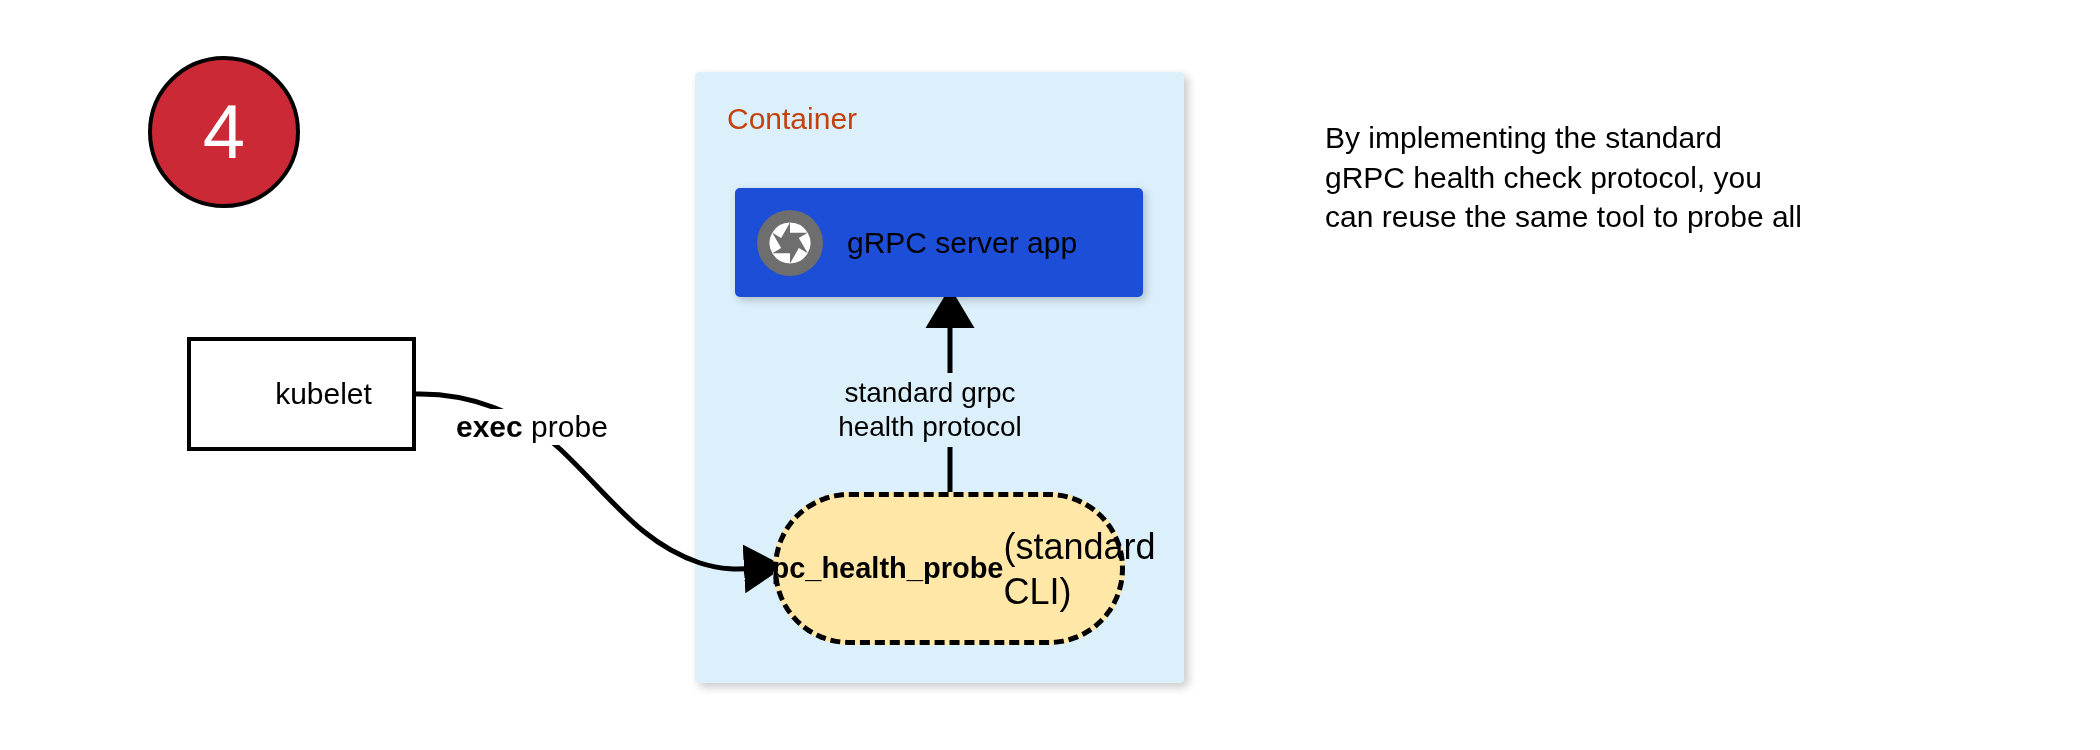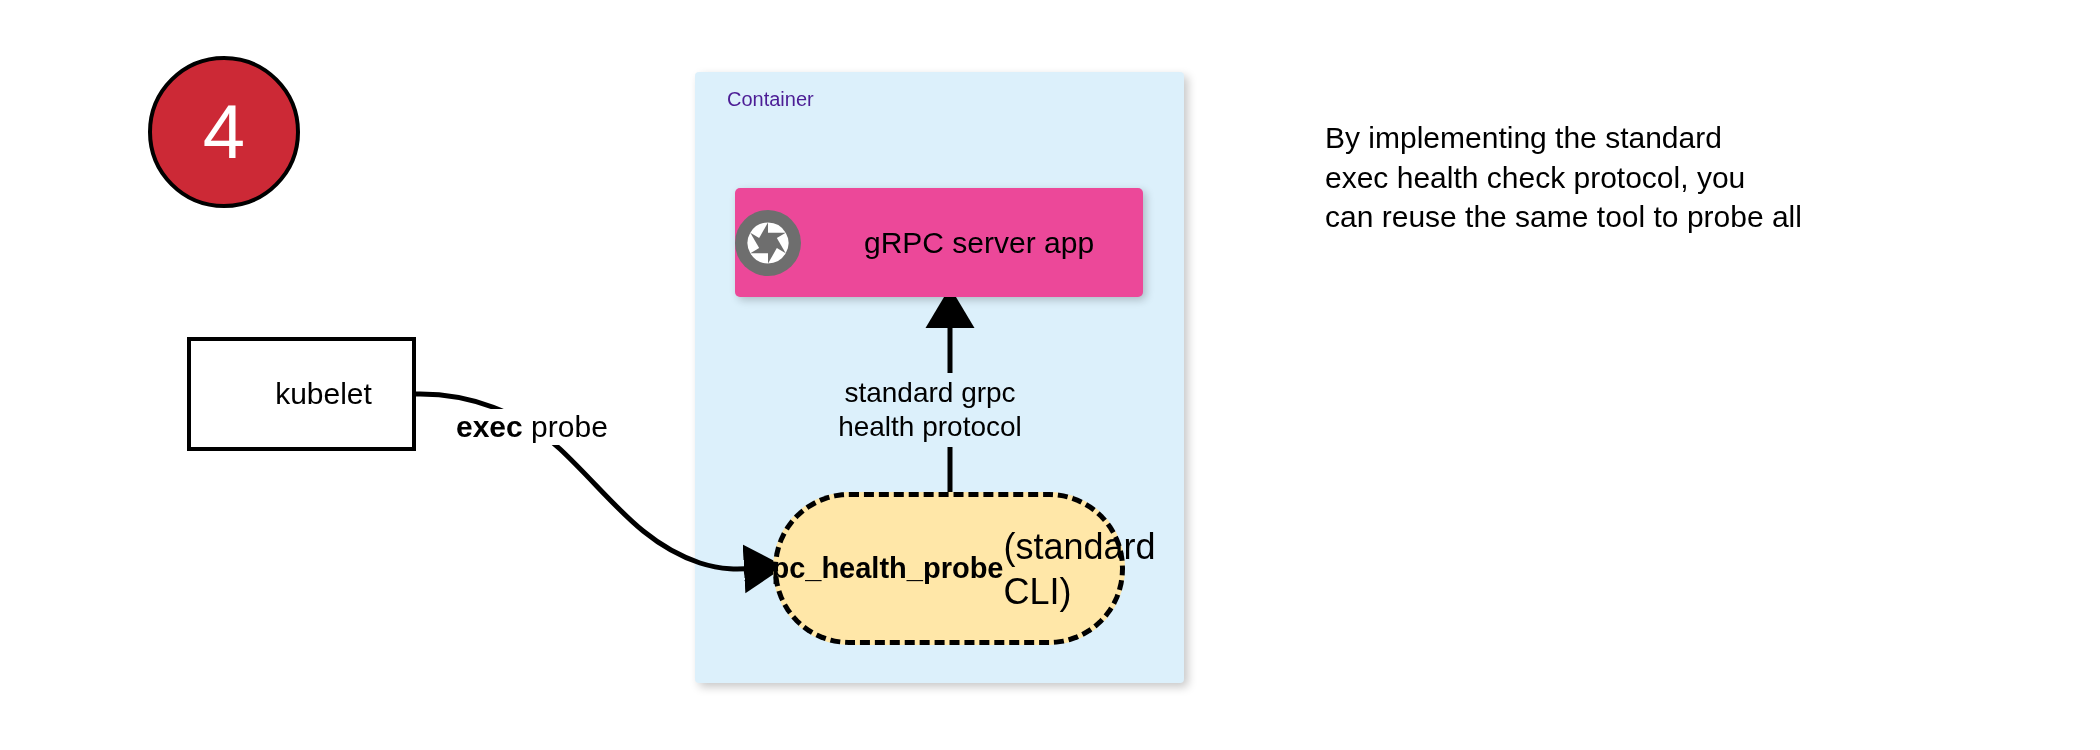--- a/index.html
+++ b/index.html
@@ -66,38 +66,38 @@
     top: 72px;
     width: 489px;
     height: 611px;
     background: #dcf0fb;
     border-radius: 4px;
     box-shadow: 4px 4px 10px rgba(0,0,0,0.22);
   }
   #container-title {
     position: absolute;
     left: 32px;
-    top: 16px;
-    font-size: 20px;
-    color: #4c1d95;
+    top: 30px;
+    font-size: 30px;
+    color: #c2410c;
   }
   
   #grpc-server-card {
     position: absolute;
     left: 735px;
     top: 188px;
     width: 408px;
     height: 109px;
-    background: #ec4899;
+    background: #1d4ed8;
     border-radius: 5px;
     box-shadow: 3px 3px 9px rgba(0,0,0,0.22);
     display: flex;
     align-items: center;
-    box-sizing: border-box;
-    gap: 39px;
+    padding-left: 22px;
+    box-sizing: border-box;
   }
   #grpc-logo-icon {
     width: 66px;
     height: 66px;
     flex: 0 0 auto;
   }
   #grpc-server-label {
     font-size: 30px;
     margin-left: 24px;
     color: #000000;
@@ -237,17 +237,17 @@
     <span id="probe-title">grpc_health_probe</span>
     <span id="probe-subtitle">(standard CLI)</span>
   </div>
 
   <div id="exec-probe-label">
     <strong id="exec-probe-strong">exec</strong><span id="exec-probe-normal"> probe</span>
   </div>
 
   <div id="side-note">
     <span>By implementing the standard</span>
-    <span>exec health check protocol, you</span>
+    <span>gRPC health check protocol, you</span>
     <span>can reuse the same tool to probe all</span>
   </div>
 
 </div>
 
 </body></html>

